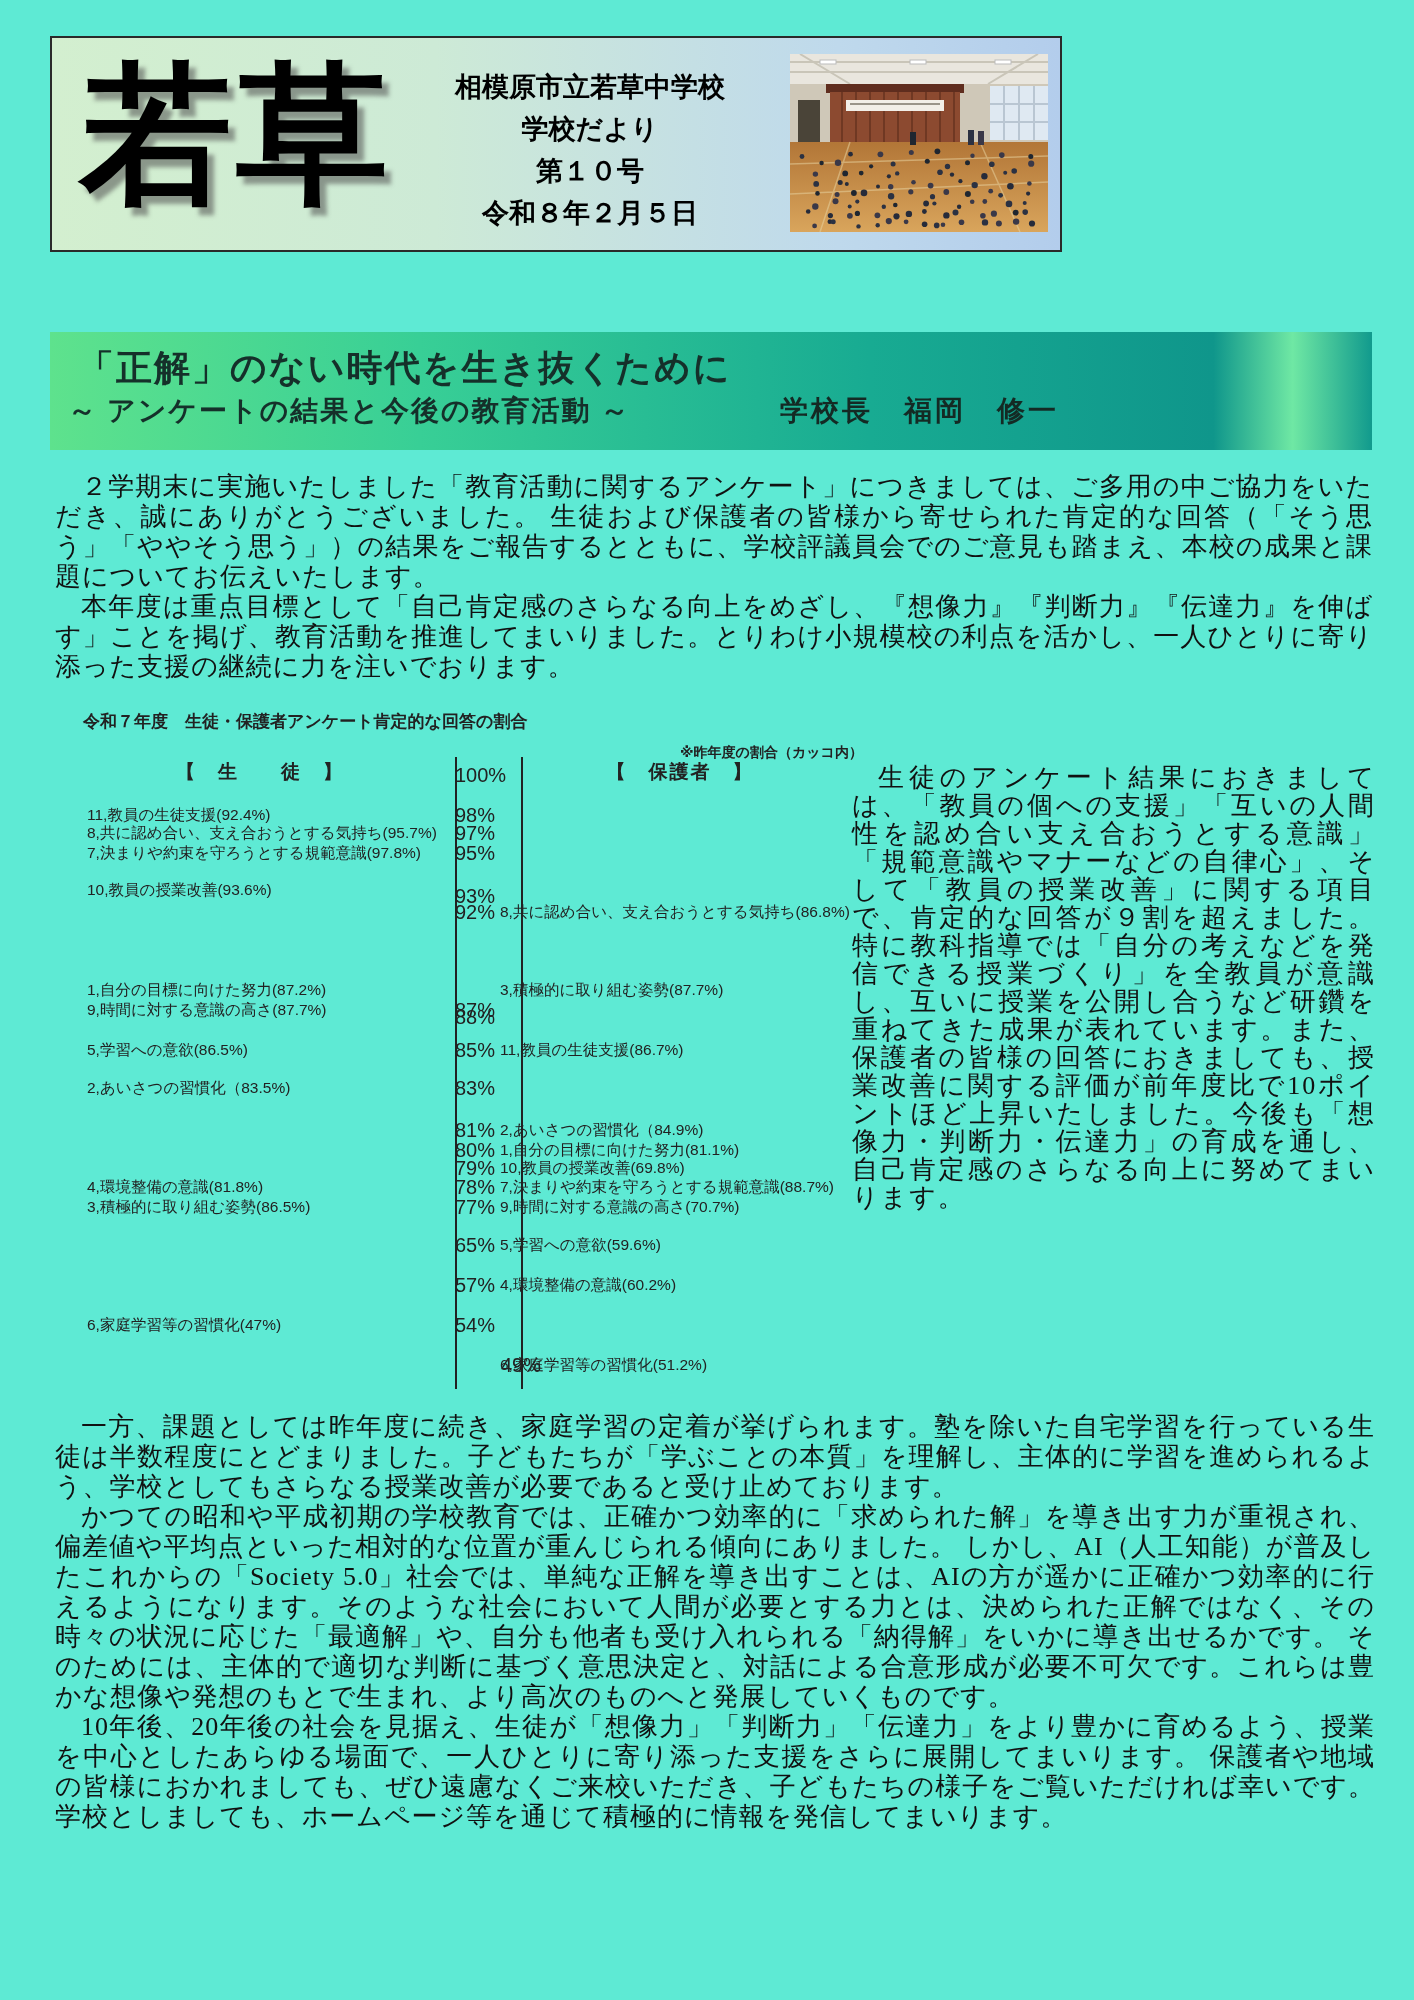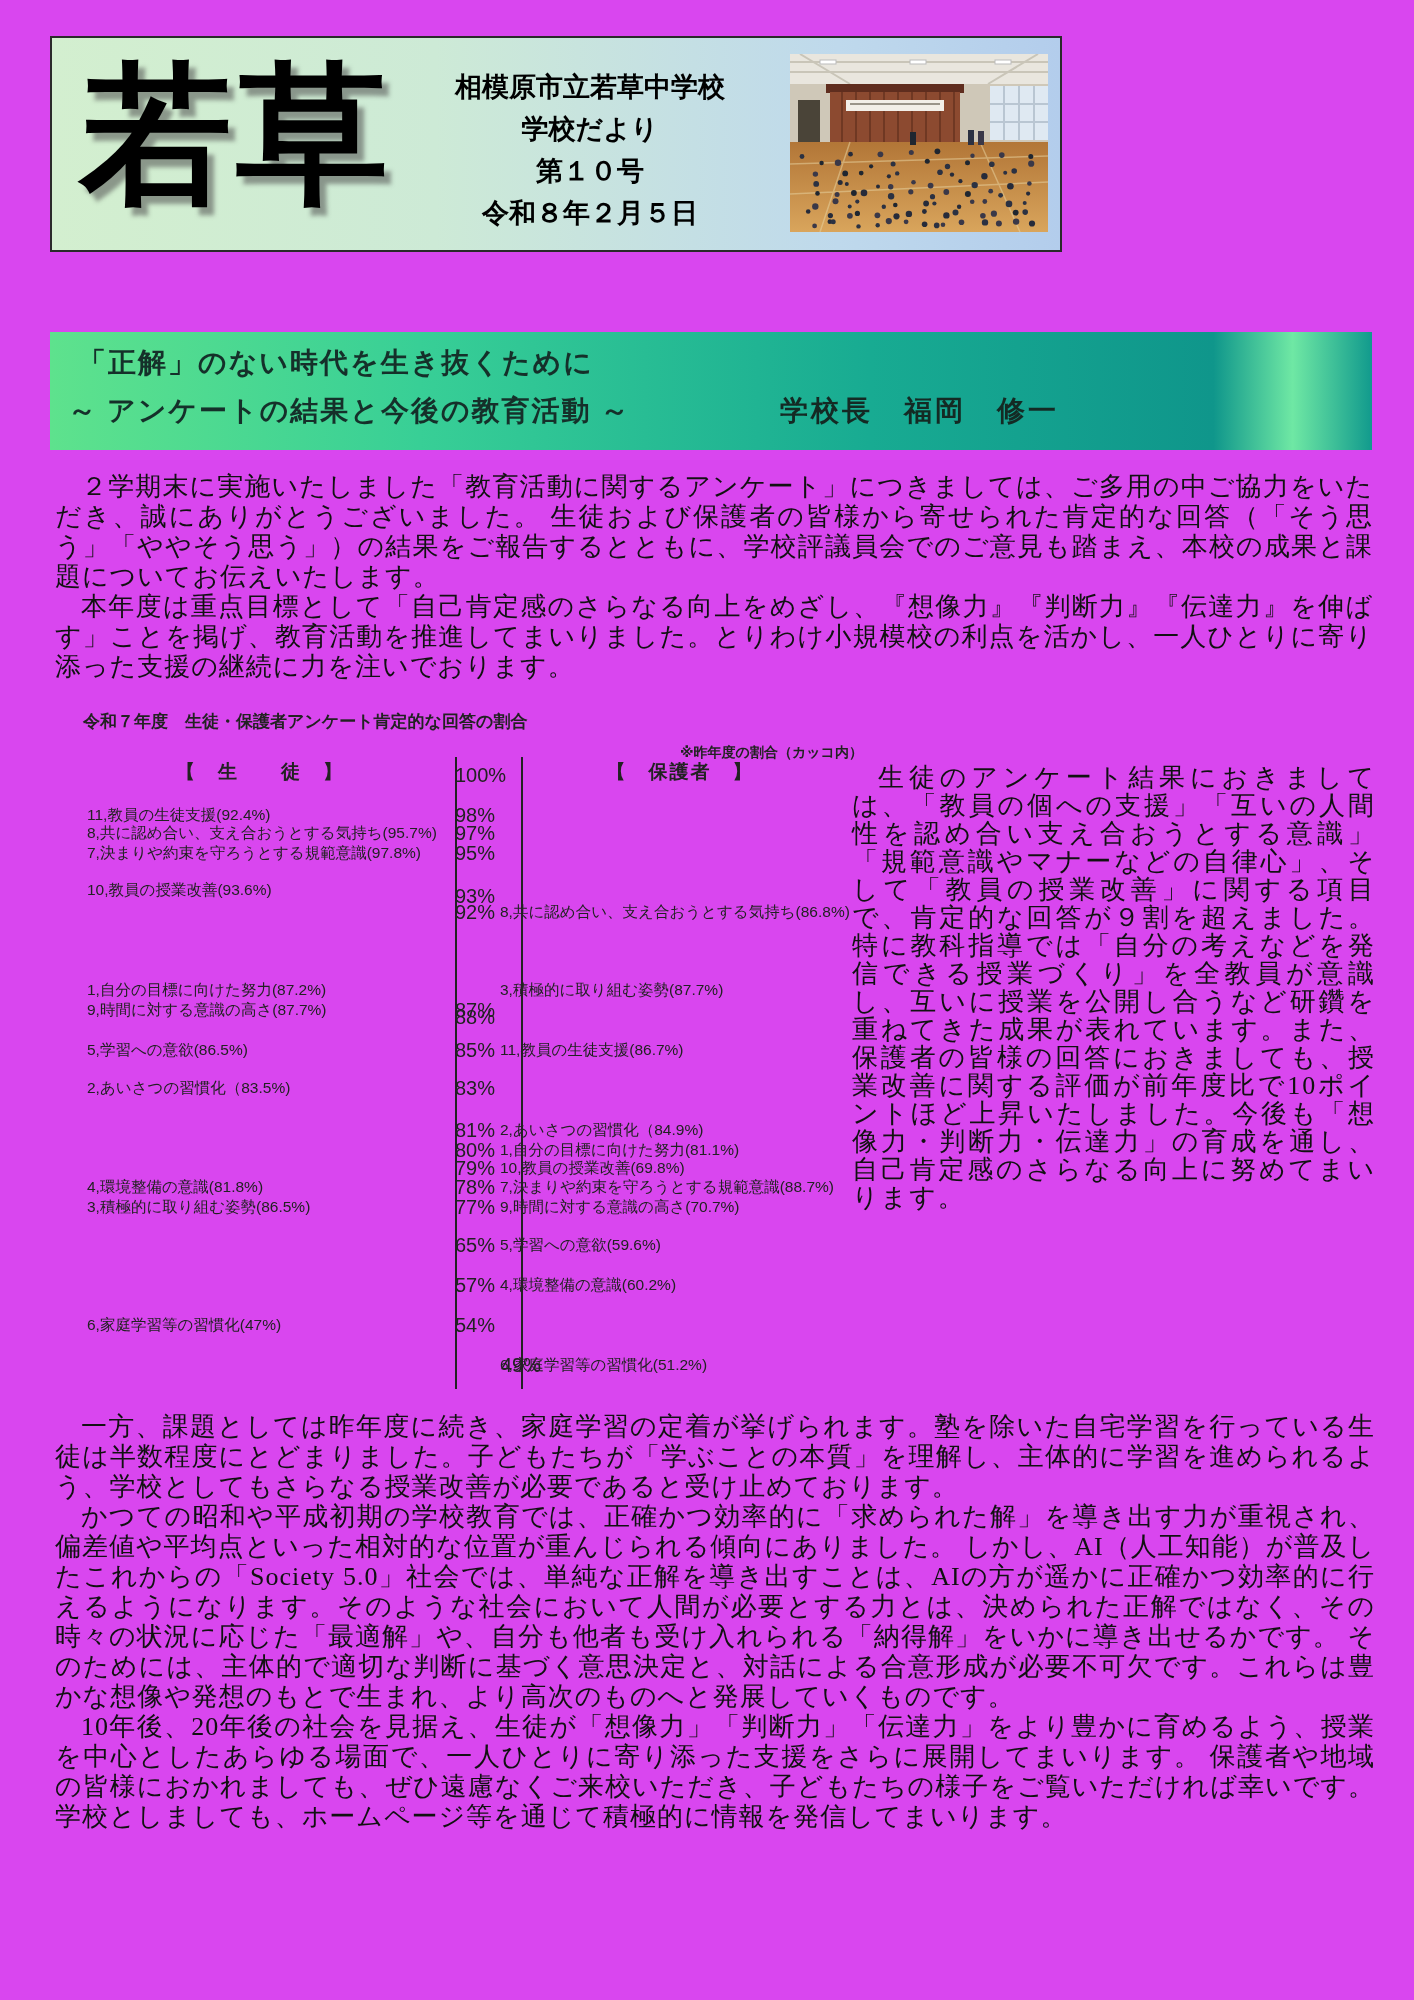--- a/index.html
+++ b/index.html
@@ -1,33 +1,33 @@
 <!DOCTYPE html>
 <html><head>
 <meta charset="utf-8">
 <style>
   html,body{margin:0;padding:0;background:#ffffff;}
-  .page{position:relative;width:1414px;height:2000px;background:#d946ef;overflow:hidden;
+  .page{position:relative;width:1414px;height:2000px;background:#5eead4;overflow:hidden;
         font-family:"Liberation Serif","DejaVu Serif",serif;color:#111;}
 
   
   .header-box{position:absolute;left:50px;top:36px;width:1012px;height:216px;
     border:2px solid #2a2a2a;box-sizing:border-box;
     background:linear-gradient(90deg,#d3efcf 0%,#cdead6 38%,#bfd9ec 78%,#b3cdec 100%);}
   .masthead{position:absolute;left:28px;top:-4px;font-size:152px;font-weight:bold;
     letter-spacing:4px;color:#000;text-shadow:7px 8px 4px rgba(80,80,80,.55);line-height:1.35;}
   .school-info{position:absolute;left:352px;top:28px;width:372px;text-align:center;
     font-size:27px;font-weight:bold;line-height:42px;color:#000;}
   .photo{position:absolute;left:738px;top:16px;width:258px;height:178px;}
   .photo svg{display:block;width:100%;height:100%;}
 
   
   .banner{position:absolute;left:50px;top:332px;width:1322px;height:118px;
     background:linear-gradient(90deg,#5ee28d 0%,#38cf96 28%,#18ab92 62%,#0f968b 88%,#6fe8a4 94%,#119a8d 100%);}
-  .banner-line1{position:absolute;left:28px;top:12px;font-size:28px;font-weight:bold;color:#15302a;letter-spacing:2px;}
+  .banner-line1{position:absolute;left:28px;top:12px;font-size:36px;font-weight:bold;color:#15302a;letter-spacing:2px;}
   .banner-line2{position:absolute;left:18px;top:60px;font-size:28px;font-weight:bold;color:#15302a;letter-spacing:2px;}
   .banner-author{position:absolute;left:730px;top:60px;font-size:28px;font-weight:bold;color:#142a24;letter-spacing:3px;}
 
   
   .intro{position:absolute;left:55px;top:472px;width:1318px;font-size:26px;line-height:30px;
     letter-spacing:1px;text-align:justify;}
   .intro p{margin:0;text-indent:1em;}
 
   
   .chart-title{position:absolute;left:83px;top:710px;font-family:"Liberation Sans","DejaVu Sans",sans-serif;

